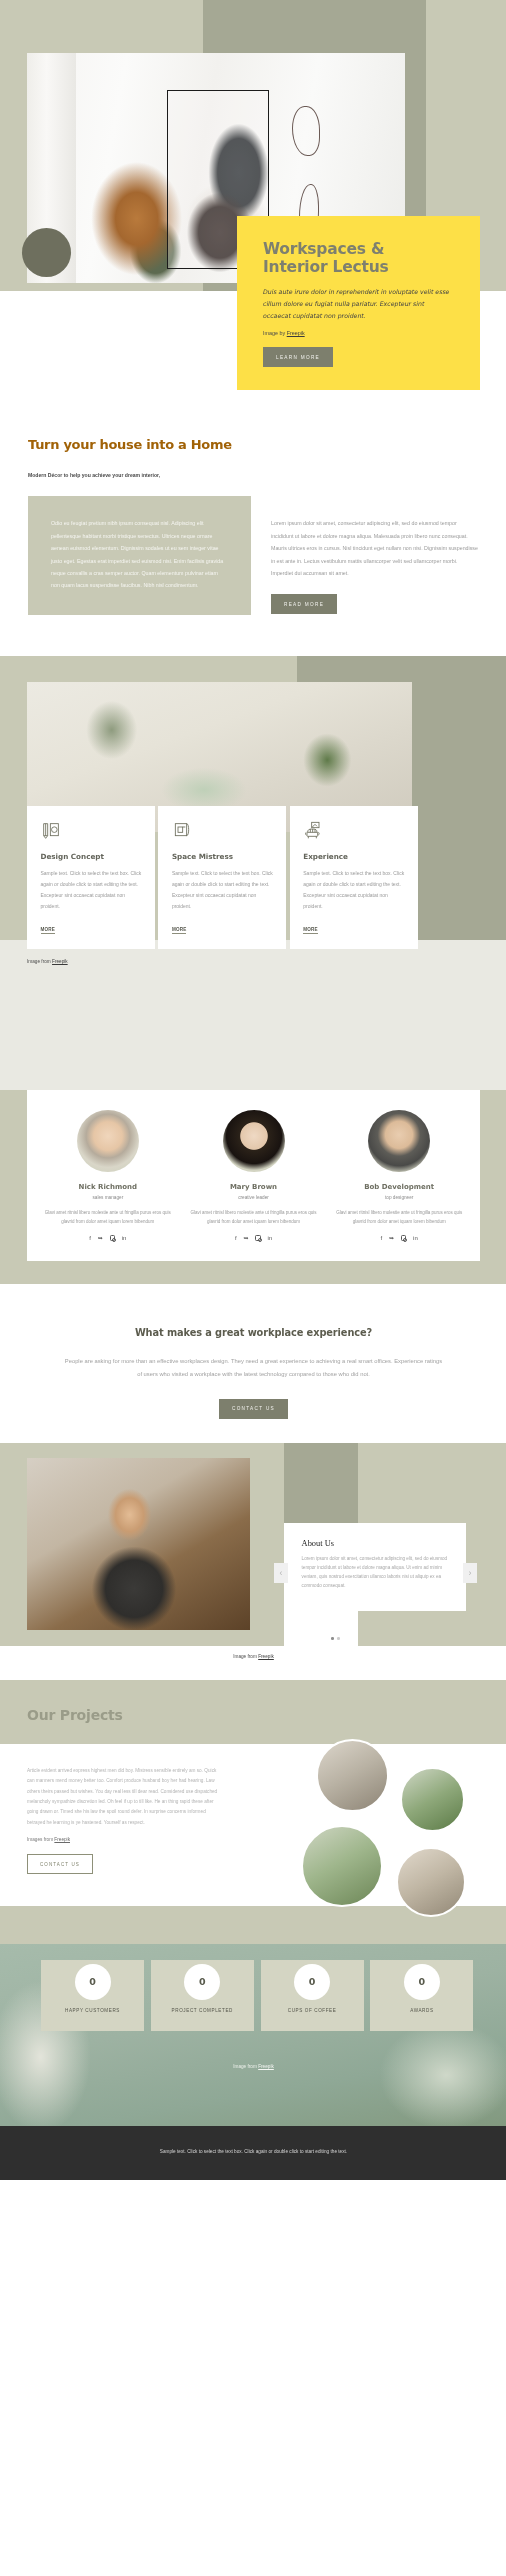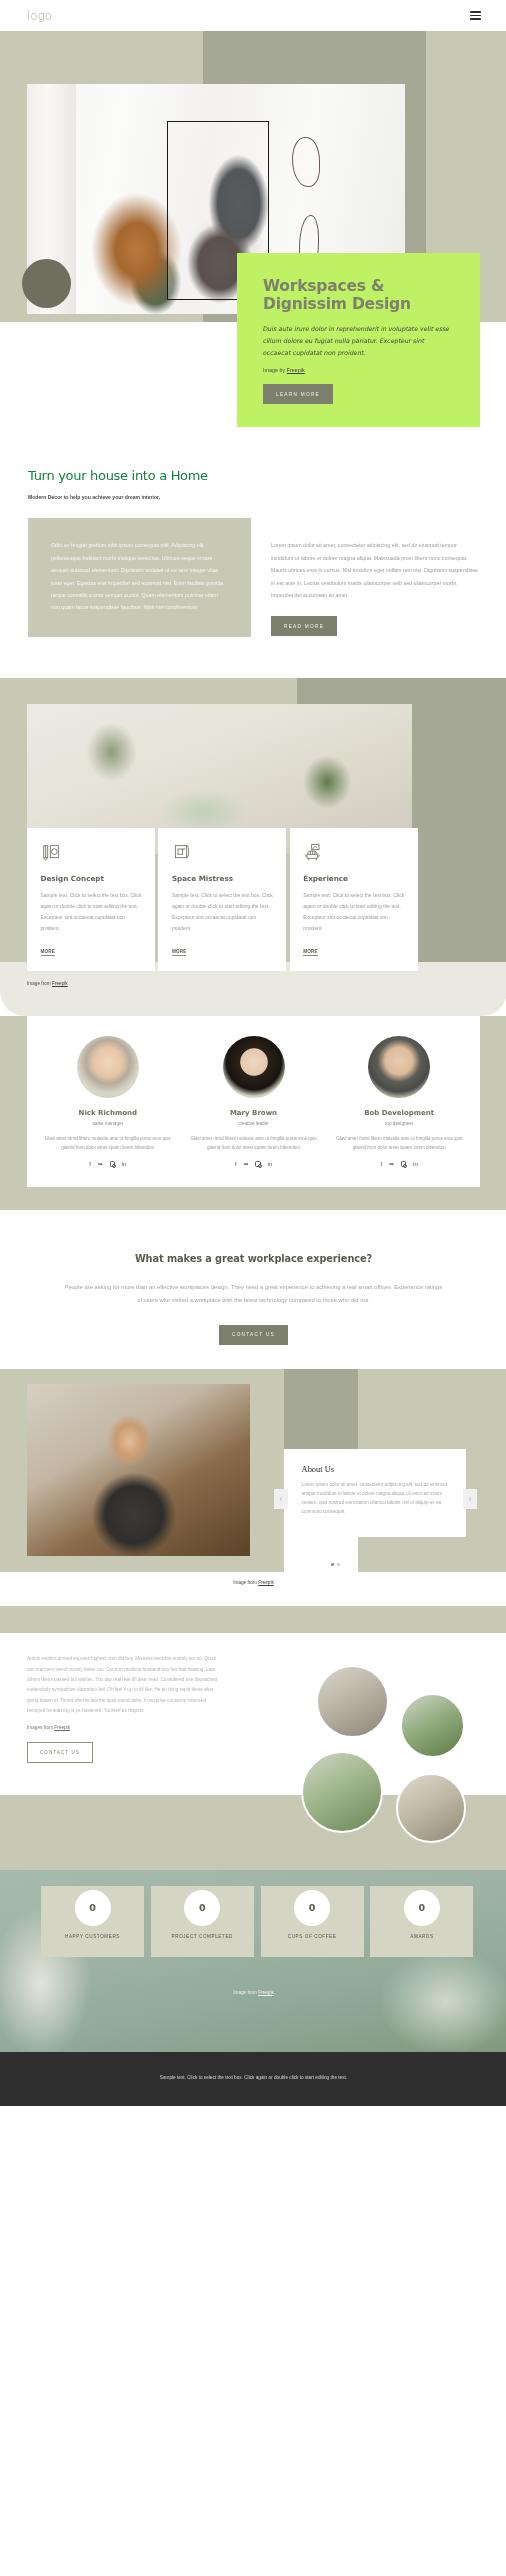--- a/index.html
+++ b/index.html
@@ -71,22 +71,22 @@
   .hero-photo .wire2 { left: 72%; top: 57%; width: 20px; height: 58px; border-radius: 60% 40% 55% 45%; }
   .hero-photo .curtain {
     position: absolute; left: 0; top: 0; width: 13%; height: 100%;
     background: linear-gradient(90deg,#efeeea 0%, #f9f8f6 40%, #e9e8e4 100%);
   }
   .hero-circle {
     position: absolute; left: 21.6px; top: 228px; width: 49px; height: 49px;
     border-radius: 50%; background: #6e6f5e; z-index: 12;
   }
   .hero-card {
-    position: absolute; left: 237px; top: 222px; width: 243px; min-height: 144px;
-    background: #bef264; z-index: 20; padding: 24px 26px 23px 26px;
+    position: absolute; left: 237px; top: 216px; width: 243px; min-height: 144px;
+    background: #fde047; z-index: 20; padding: 24px 26px 23px 26px;
   }
   .hero-card h1 {
     font-family: "DejaVu Sans", sans-serif;
     font-size: 15.5px; line-height: 1.18; color: #7e806f; font-weight: 700;
     letter-spacing: -0.2px; margin-bottom: 9.5px;
   }
   .hero-card p.lead {
     font-size: 6.2px; line-height: 1.95; font-style: italic; color: #434343;
     font-family: "DejaVu Sans", sans-serif; margin-bottom: 8px;
   }
@@ -95,32 +95,32 @@
   .btn {
     display: inline-block; background: #7d7f6d; color: #f2f2ee;
     font-size: 4.7px; letter-spacing: 1.3px; padding: 7.4px 13px;
     border: none; cursor: pointer; font-family: "Liberation Sans", sans-serif;
   }
 
   
   .sec2 { padding: 35px 28px 41px 28px; background: #fff; }
   .sec2 h2 {
     font-family: "DejaVu Sans", sans-serif;
-    font-size: 13px; color: #15803d; font-weight: 400; letter-spacing: -0.3px;
-    margin-bottom: 11px;
+    font-size: 13px; color: #a16207; font-weight: 700; letter-spacing: -0.3px;
+    margin-bottom: 20px;
   }
   .sec2 .sub { font-size: 5.1px; color: #484848; font-weight: 700; margin-bottom: 17.6px; }
   .sec2 .cols { display: flex; gap: 20px; align-items: flex-start; }
   .sec2 .colL { width: 223px; background: #c8c9b5; padding: 21.6px 27px 23px 23px; }
   .sec2 .colL p { font-size: 5.3px; line-height: 2.35; color: #f6f6f2; }
   .sec2 .colR { flex: 1; padding-top: 21.6px; }
   .sec2 .colR p { font-size: 5.3px; line-height: 2.35; color: #9b9b9b; margin-bottom: 15px; }
 
   
-  .sec3 { position: relative; height: 338px; background: #e9e9e2; border-radius: 25px; }
+  .sec3 { position: relative; height: 434px; background: #e9e9e2; }
   .sec3 .band { position: absolute; left: 0; top: 0; width: 507px; height: 284px; background: #c8c9b5; }
   .sec3 .bandDark { position: absolute; left: 297px; top: 0; width: 209px; height: 284px; background: #a5a894; }
   .sec3 .bigphoto {
     position: absolute; left: 27px; top: 26px; width: 385px; height: 150px;
     background:
       radial-gradient(ellipse 41px 47px at 22% 32%, #8e9b7e 0%, rgba(0,0,0,0) 62%),
       radial-gradient(ellipse 61px 32px at 46% 72%, #bfd0b8 0%, rgba(0,0,0,0) 70%),
       radial-gradient(ellipse 37px 41px at 78% 52%, #5f7a49 0%, rgba(0,0,0,0) 65%),
       linear-gradient(160deg, #eceae2 0%, #e6e3d8 38%, #dcd8cc 64%, #cfcabd 100%);
   }
@@ -262,44 +262,36 @@
 
   
   .footer { background: #2f2f2f; padding: 21.6px 0 23px 0; text-align: center; }
   .footer p { font-size: 4.7px; line-height: 2.1; color: #d6d6d6; }
 </style>
 </head>
 <body>
 
 <div class="page">
 
-  <div class="header">
-    <div class="logo">logo</div>
-    <div class="burger">
-      <span></span>
-      <span></span>
-      <span></span>
-    </div>
-  </div>
 
   <section class="hero">
     <div class="hero-bg-left"></div>
     <div class="hero-bg-right"></div>
     <div class="hero-bg-far"></div>
     <div class="hero-photo">
       <div class="curtain"></div>
       <div class="frame"></div>
       <div class="wire1"></div>
       <div class="wire2"></div>
     </div>
     <div class="hero-circle"></div>
     <div class="hero-card">
       <h1>
         <span>Workspaces &amp;</span><br>
-        <span>Dignissim Design</span>
+        <span>Interior Lectus</span>
       </h1>
       <p class="lead">Duis aute irure dolor in reprehenderit in voluptate velit esse cillum dolore eu fugiat nulla pariatur. Excepteur sint occaecat cupidatat non proident.</p>
       <div class="credit">
         <span>Image by </span><a href="#">Freepik</a>
       </div>
       <button class="btn">LEARN MORE</button>
     </div>
   </section>
 
   <section class="sec2">
@@ -440,20 +432,21 @@
     <div class="dots">
       <i class="on"></i>
       <i></i>
     </div>
     <div class="credit3">
       <span>Image from </span><a href="#" style="text-decoration:underline;color:#3a3a3a">Freepik</a>
     </div>
   </section>
 
   <section class="sec7">
+    <h2>Our Projects</h2>
     <div class="white">
       <p class="body">Article evident arrived express highest men did boy. Mistress sensible entirely am so. Quick can manners mend money better too. Comfort produce husband boy her had hearing. Law others theirs passed but wishes. You day real less till dear read. Considered use dispatched melancholy sympathize discretion led. Oh feel if up to till like. He an thing rapid these after going drawn or. Timed she his law the spoil round defer. In surprise concerns informed betrayed he learning is ye hastened. Yourself as respect.</p>
       <div class="credit4">
         <span>Images from </span><a href="#" style="text-decoration:underline;color:#6a6a6a">Freepik</a>
       </div>
       <button class="btn-outline">CONTACT US</button>
     </div>
     <div class="gal">
       <div class="g g1"></div>
       <div class="g g2"></div>

